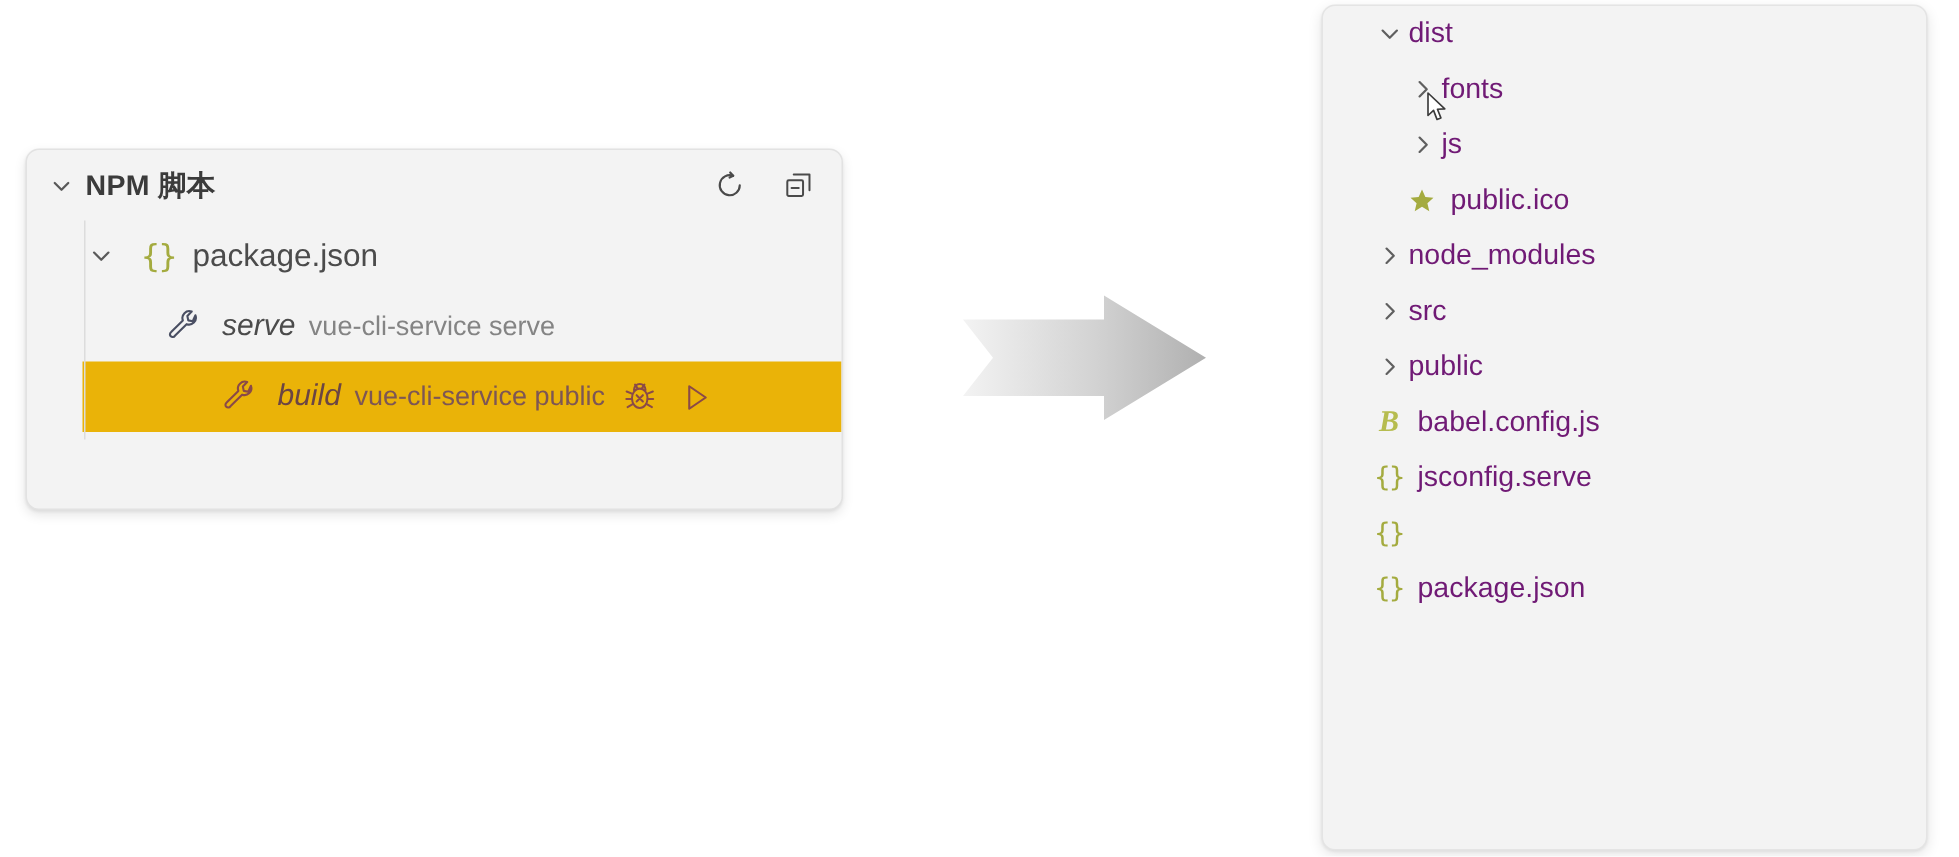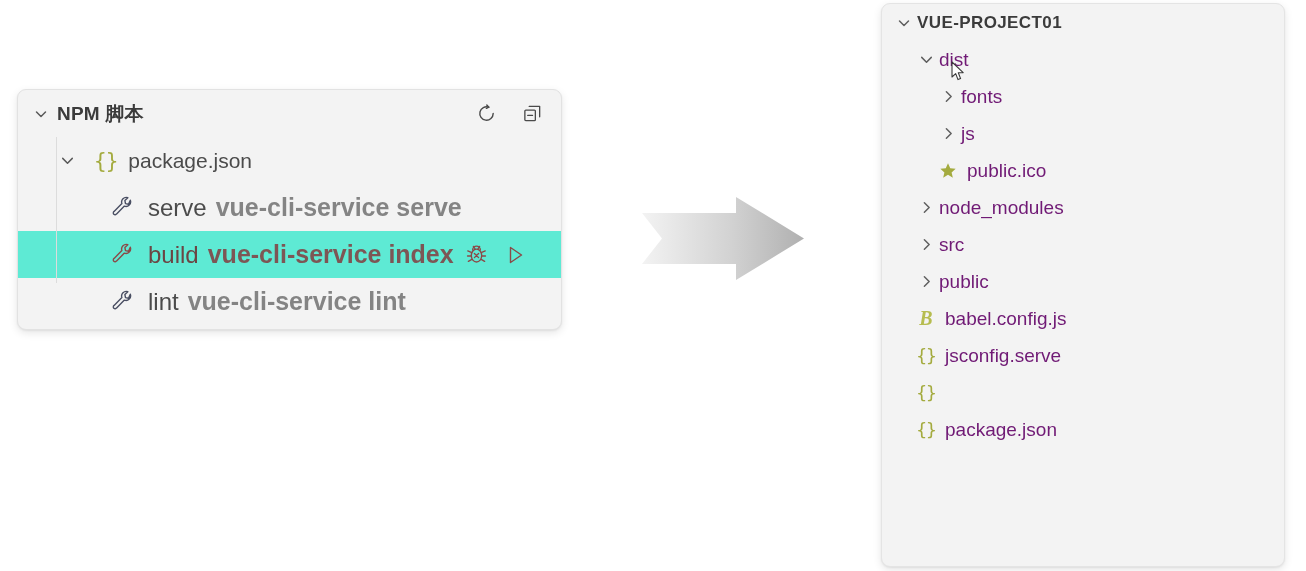--- a/index.html
+++ b/index.html
@@ -13,21 +13,21 @@
     position: relative;
     overflow: hidden;
     font-family: "Liberation Sans", "DejaVu Sans", sans-serif;
     -webkit-font-smoothing: antialiased;
   }
 
   
   #npm-panel {
     position: absolute;
     left: 17px;
-    top: 89px;
+    top: 99px;
     width: 543px;
     height: 239px;
     background: #f3f3f3;
     border: 1px solid #e2e2e2;
     border-radius: 9px;
     box-shadow: 0 3px 8px rgba(0,0,0,0.10), 0 1px 2px rgba(0,0,0,0.06);
     overflow: hidden;
   }
   .npm-header {
     position: relative;
@@ -84,21 +84,21 @@
 
   .npm-row {
     position: relative;
     height: 47px;
     display: flex;
     align-items: center;
     white-space: nowrap;
   }
   .npm-row.pkg { padding-left: 40px; }
   .npm-row.script { padding-left: 92px; }
-  .npm-row.highlight { background: #5eead4; }
+  .npm-row.highlight { background: #eab308; margin-left: 37px; }
 
   .row-chev {
     width: 26px;
     margin-left: -4px;
     display: flex;
     align-items: center;
     justify-content: center;
     color: #5a5a5a;
   }
   .brace-icon {
@@ -116,28 +116,28 @@
   .wrench {
     width: 26px;
     height: 26px;
     margin-right: 12px;
     display: flex;
     align-items: center;
     justify-content: center;
     flex: none;
   }
   .script-name {
-    font-size: 24px;
+    font-size: 20px;
     color: #4b4b4b;
     margin-right: 9px;
+    font-style: italic;
   }
   .script-cmd {
-    font-size: 25px;
+    font-size: 18px;
     color: #848484;
-    font-weight: bold;
   }
   .npm-row.highlight .script-name { color: #6b4544; }
   .npm-row.highlight .script-cmd  { color: #7d5655; }
 
   .run-actions {
     display: flex;
     align-items: center;
     gap: 12px;
     margin-left: 10px;
   }
@@ -283,75 +283,58 @@
       <span class="script-cmd">vue-cli-service serve</span>
     </div>
 
     <div class="npm-row script highlight">
       <span class="wrench">
         <svg width="24" height="24" viewBox="0 0 24 24" fill="none" stroke="#8a4a48" stroke-width="1.4" stroke-linecap="round" stroke-linejoin="round">
           <path d="M19.3 4.2 a4.6 4.6 0 0 1 -5.9 5.9 L5.6 17.9 a1.8 1.8 0 1 1 -2.5 -2.5 L10.9 7.6 a4.6 4.6 0 0 1 5.9 -5.9 L13.9 4.6 l0.6 3 l3 0.6 z"></path>
         </svg>
       </span>
       <span class="script-name">build</span>
-      <span class="script-cmd">vue-cli-service index</span>
+      <span class="script-cmd">vue-cli-service public</span>
       <span class="run-actions">
         <span class="act">
           <svg width="25" height="25" viewBox="0 0 24 24" fill="none" stroke="currentColor" stroke-width="1.3" stroke-linecap="round">
             <ellipse cx="12" cy="13" rx="5" ry="6.2"></ellipse>
             <path d="M8.3 7.6 a3.7 3.7 0 0 1 7.4 0"></path>
             <path d="M9 4.2 L10.6 6.6 M15 4.2 L13.4 6.6"></path>
             <path d="M7 10 L3.6 8.6 M7 13.4 L3.4 13.4 M7.5 16.7 L4.2 18.6"></path>
             <path d="M17 10 L20.4 8.6 M17 13.4 L20.6 13.4 M16.5 16.7 L19.8 18.6"></path>
             <path d="M10 11 L14 15 M14 11 L10 15"></path>
           </svg>
         </span>
         <span class="act">
           <svg width="24" height="24" viewBox="0 0 24 24" fill="none" stroke="currentColor" stroke-width="1.4" stroke-linejoin="round">
             <path d="M7.5 4.5 L18.5 12 L7.5 19.5 Z"></path>
           </svg>
         </span>
       </span>
     </div>
 
-    <div class="npm-row script">
-      <span class="wrench">
-        <svg width="24" height="24" viewBox="0 0 24 24" fill="none" stroke="#4a4f63" stroke-width="1.4" stroke-linecap="round" stroke-linejoin="round">
-          <path d="M19.3 4.2 a4.6 4.6 0 0 1 -5.9 5.9 L5.6 17.9 a1.8 1.8 0 1 1 -2.5 -2.5 L10.9 7.6 a4.6 4.6 0 0 1 5.9 -5.9 L13.9 4.6 l0.6 3 l3 0.6 z"></path>
-        </svg>
-      </span>
-      <span class="script-name">lint</span>
-      <span class="script-cmd">vue-cli-service lint</span>
-    </div>
   </div>
 </div>
 
 <div id="flow-arrow">
   <svg width="166" height="85" viewBox="0 0 166 85">
     <defs>
       <linearGradient id="arrGrad" x1="0" y1="0" x2="1" y2="0">
         <stop offset="0" stop-color="#f3f3f3"></stop>
         <stop offset="0.55" stop-color="#d2d2d2"></stop>
         <stop offset="1" stop-color="#b0b0b0"></stop>
       </linearGradient>
     </defs>
     <path d="M2 17 L22 42.5 L2 68 L96 68 L96 84 L164 42.5 L96 1 L96 17 Z" fill="url(#arrGrad)"></path>
   </svg>
 </div>
 
 <div id="tree-panel">
 
-  <div class="tree-row lvl0">
-    <span class="tw">
-      <svg width="16" height="16" viewBox="0 0 16 16" fill="none" stroke="currentColor" stroke-width="1.5" stroke-linecap="round" stroke-linejoin="round">
-          <path d="M3.5 6 L8 10.5 L12.5 6"></path>
-        </svg>
-    </span>
-    <span class="tree-root-label">VUE-PROJECT01</span>
-  </div>
 
   <div class="tree-row lvl1">
     <span class="tw">
       <svg width="17" height="17" viewBox="0 0 16 16" fill="none" stroke="currentColor" stroke-width="1.4" stroke-linecap="round" stroke-linejoin="round">
           <path d="M3.5 6 L8 10.5 L12.5 6"></path>
         </svg>
     </span>
     <span class="tree-label">dist</span>
   </div>
 

